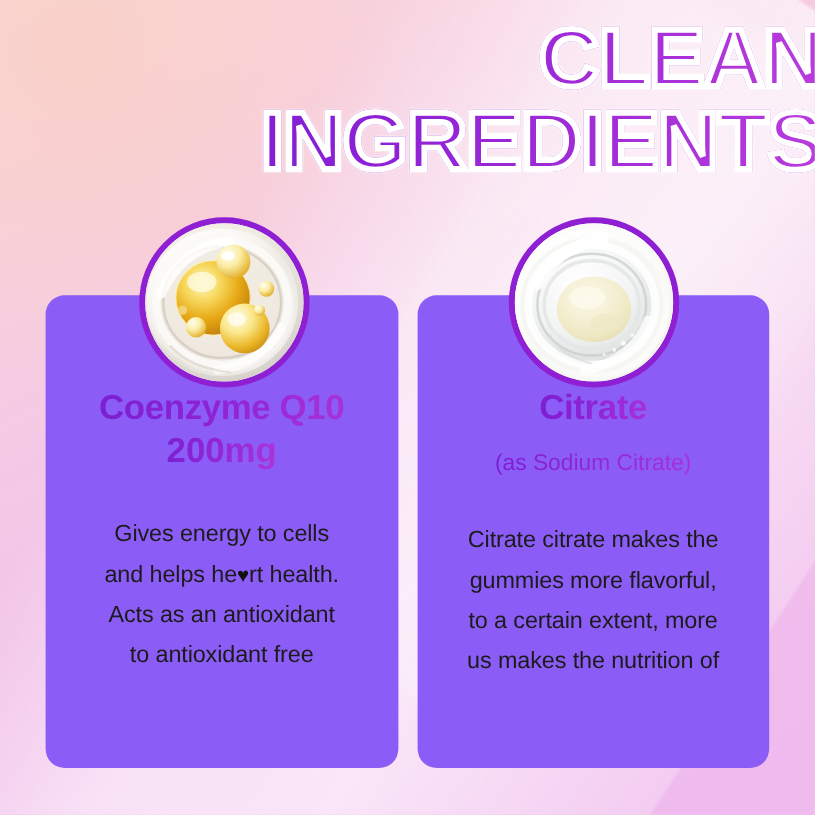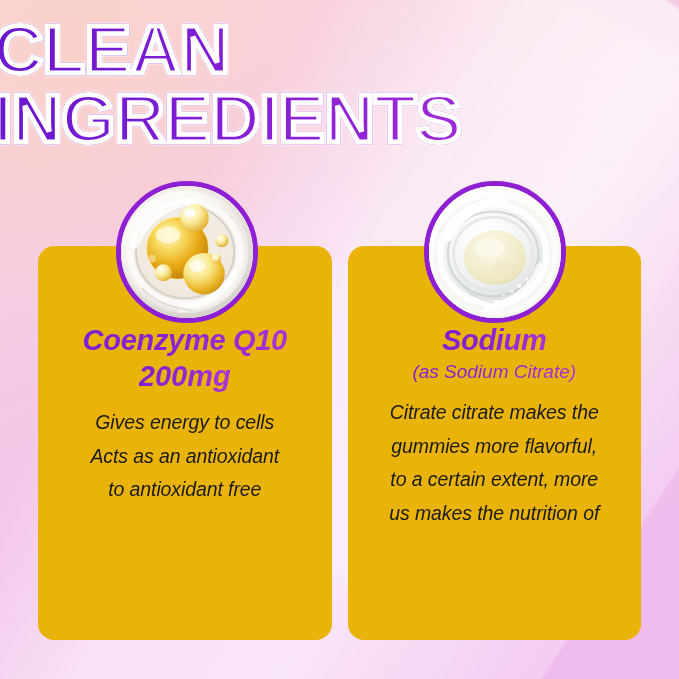--- a/index.html
+++ b/index.html
@@ -48,21 +48,21 @@
   .bg-warm {
     position:absolute; left:-80px; top:-80px;
     width:420px; height:420px;
     background:radial-gradient(circle at 35% 30%, rgba(250,208,198,0.85) 0%, rgba(250,208,198,0.0) 70%);
   }
 
   
   #heading {
     position:absolute; z-index:3;
     left:0; right:0; top:18px;
-    text-align:left;
+    text-align:right;
     line-height:0.94;
     user-select:none;
   }
   .hl {
     display:block;
     font-family:"Liberation Sans", sans-serif;
     font-weight:bold;
     letter-spacing:-0.5px;
     background-image:linear-gradient(96deg, #6a17d0 0%, #7a1bd4 22%, #8f22d6 48%, #a22cd8 72%, #b93ddd 100%);
     -webkit-background-clip:text;
@@ -79,68 +79,67 @@
   
   #cards {
     position:absolute; z-index:2;
     left:38px; top:246px;
     width:603px; height:394px;
     display:flex;
     gap:16px;
   }
   .card {
     flex:1 1 0;
-    background:#eab308;
+    background:#8b5cf6;
     border-radius:16px;
     position:relative;
     display:flex;
     flex-direction:column;
     align-items:center;
     padding:78px 14px 16px 14px;
-    font-style:italic;
   }
 
   .card-title {
     text-align:center;
     font-weight:bold;
     font-size:29px;
     line-height:1.16;
     letter-spacing:-0.3px;
     background-image:linear-gradient(100deg, #7c1fd2 0%, #8d22d5 45%, #a832d9 100%);
     -webkit-background-clip:text;
     background-clip:text;
     color:transparent;
     -webkit-text-fill-color:transparent;
   }
   .card-subtitle {
     text-align:center;
     font-weight:normal;
     font-size:19px;
     line-height:1.2;
-    margin-top:3px;
+    margin-top:18px;
     background-image:linear-gradient(100deg, #7c1fd2 0%, #9226d6 50%, #a832d9 100%);
     -webkit-background-clip:text;
     background-clip:text;
     color:transparent;
     -webkit-text-fill-color:transparent;
   }
   .card-dose {
     text-align:center;
     font-weight:bold;
     font-size:29px;
     line-height:1.16;
     margin-top:2px;
     background-image:linear-gradient(100deg, #7c1fd2 0%, #9226d6 45%, #ac35da 100%);
     -webkit-background-clip:text;
     background-clip:text;
     color:transparent;
     -webkit-text-fill-color:transparent;
   }
   .card-body {
-    margin-top:13px;
+    margin-top:36px;
     text-align:center;
     font-size:19.5px;
     line-height:1.72;
     color:#1b1b1b;
     letter-spacing:-0.1px;
     max-width:268px;
   }
   .heart { color:#111; font-size:17px; }
 
   
@@ -179,27 +178,28 @@
   <span class="hl hl-2">INGREDIENTS</span>
 </div>
 
 <div id="cards">
 
   <div class="card">
     <div class="card-title">Coenzyme Q10</div>
     <div class="card-dose">200mg</div>
     <div class="card-body">
       <div>Gives energy to cells</div>
+      <div>and helps he<span class="heart">♥</span>rt health.</div>
       <div>Acts as an antioxidant</div>
       <div>to antioxidant free</div>
     </div>
   </div>
 
   <div class="card">
-    <div class="card-title">Sodium</div>
+    <div class="card-title">Citrate</div>
     <div class="card-subtitle">(as Sodium Citrate)</div>
     <div class="card-body">
       <div>Citrate citrate makes the</div>
       <div>gummies more flavorful,</div>
       <div>to a certain extent, more</div>
       <div>us makes the nutrition of</div>
     </div>
   </div>
 </div>
 

